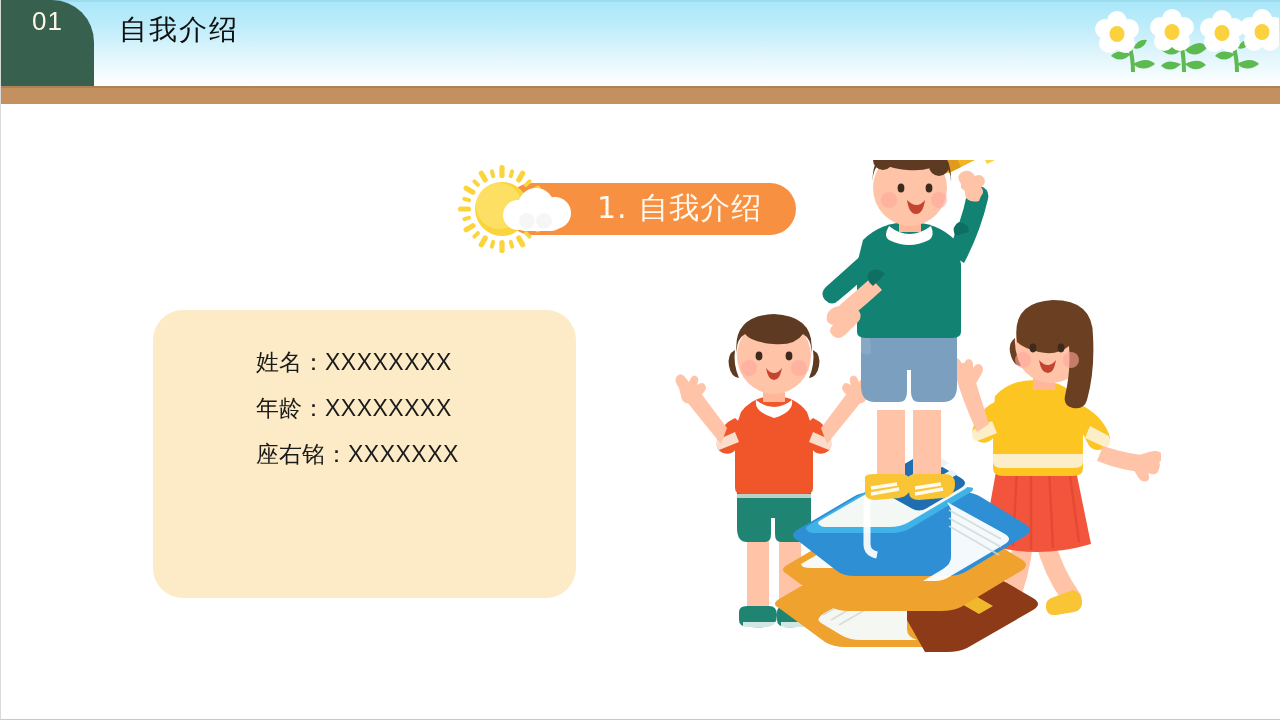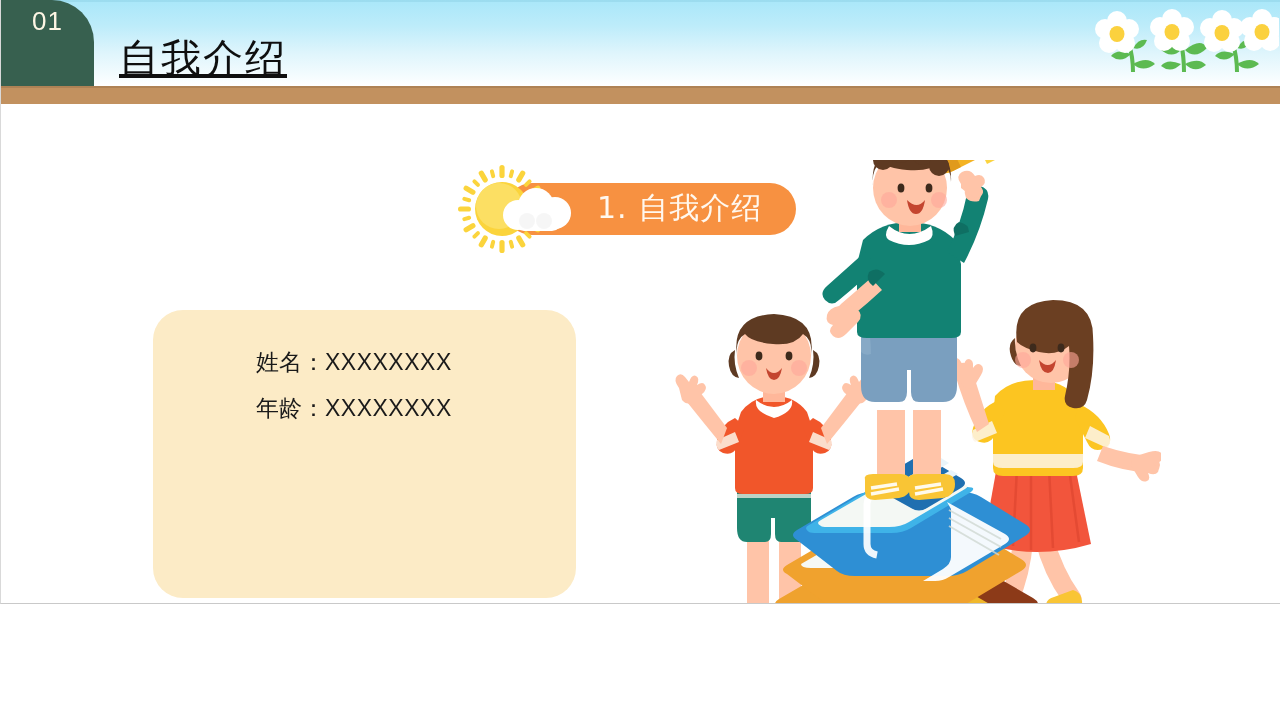--- a/index.html
+++ b/index.html
@@ -6,21 +6,21 @@
     margin: 0;
     padding: 0;
     background: #ffffff;
   }
   body {
     font-family: "Liberation Sans", "DejaVu Sans", sans-serif;
   }
   #slide {
     position: relative;
     width: 1280px;
-    height: 604px;
+    height: 720px;
     overflow: hidden;
     background: #ffffff;
     border-left: 1px solid #d9d9d9;
     border-bottom: 1px solid #c9c9c9;
     box-sizing: border-box;
   }
 
   
   .header {
     position: absolute;
@@ -50,28 +50,27 @@
     line-height: 86px;
     text-align: center;
     letter-spacing: 1px;
     box-sizing: border-box;
     padding-top: 8px;
   }
   .tab-number span { display: block; line-height: 1; }
   .header-title {
     position: absolute;
     left: 118px;
-    top: 31px;
-    font-size: 40px;
+    top: 11px;
+    font-size: 28px;
     color: #0f0f0f;
     letter-spacing: 2px;
     font-family: "DejaVu Sans", "Liberation Sans", sans-serif;
     font-weight: 400;
     white-space: nowrap;
-    text-decoration: underline;
   }
   .brown-bar {
     position: absolute;
     left: 0;
     top: 86px;
     width: 1280px;
     height: 18px;
     background: #c2915f;
   }
   .brown-bar-shade {
@@ -295,20 +294,23 @@
   </div>
 
   <div class="info-card"></div>
   <div class="info-list">
     <div class="info-row">
       <span class="info-label">姓名：</span><span class="info-value">XXXXXXXX</span>
     </div>
     <div class="info-row">
       <span class="info-label">年龄：</span><span class="info-value">XXXXXXXX</span>
     </div>
+    <div class="info-row">
+      <span class="info-label">座右铭：</span><span class="info-value">XXXXXXX</span>
+    </div>
   </div>
 
   <div class="illustration">
     <svg width="500" height="500" viewBox="0 0 500 500" xmlns="http://www.w3.org/2000/svg">
 
       <g>
 
         <path d="M86 375 h22 v85 q0 8 -11 8 q-11 0 -11 -8 z" fill="#ffc4a8"></path>
         <path d="M118 375 h22 v85 q0 8 -11 8 q-11 0 -11 -8 z" fill="#ffc4a8"></path>
 

